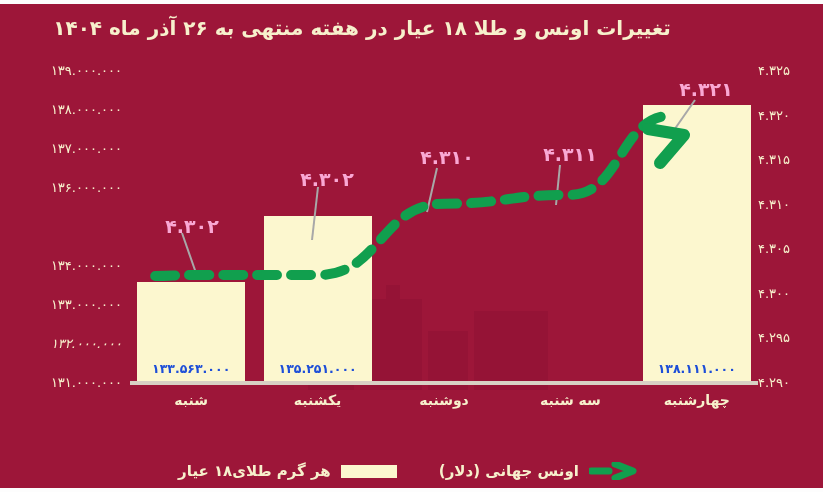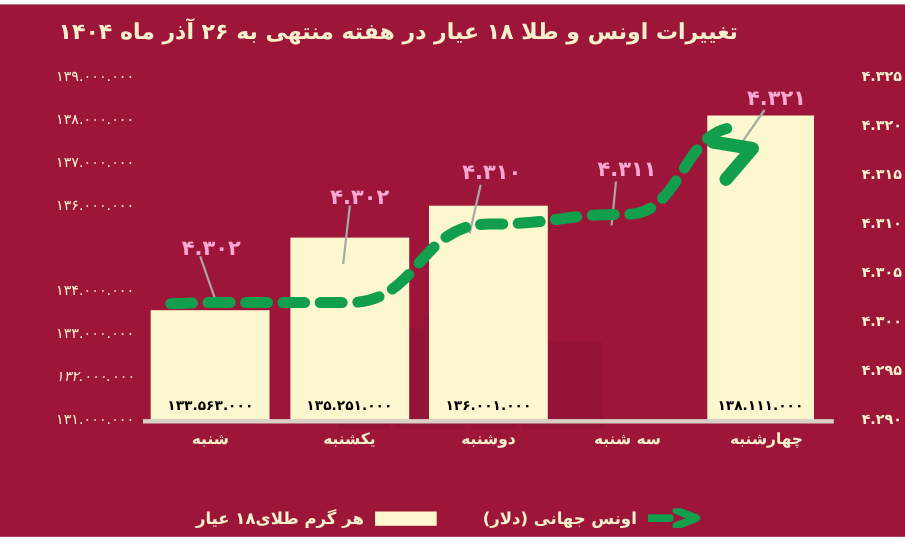--- a/index.html
+++ b/index.html
@@ -55,41 +55,41 @@
   }
   #axis-left{left:4px;}
   #axis-right{left:758px;width:62px;}
   .tick{
     position:absolute;
     width:100%;
     white-space:nowrap;
     transform:translateY(-50%);
   }
   #axis-left .tick{text-align:right;padding-left:0;}
-  #axis-right .tick{text-align:right;font-weight:bold;}
+  #axis-right .tick{text-align:left;}
 
   
   #baseline{
     position:absolute;
     left:130px;top:381px;
     width:628px;height:4px;
     background:#d8d0c4;
   }
 
   
   .bar{
     position:absolute;
     background:#fcf7cf;
     bottom:0;
   }
   .bar-value{
     position:absolute;
     bottom:6px;left:0;width:100%;
     text-align:center;
-    color:#000000;
+    color:#1d4ed8;
     font-size:12.5px;
     font-weight:bold;
     direction:ltr;
     white-space:nowrap;
   }
 
   
   .day-label{
     position:absolute;
     top:392px;
@@ -183,24 +183,21 @@
         <rect x="176" y="26" width="74" height="79"></rect>
         <rect x="88" y="0" width="14" height="16"></rect>
       </g>
     </svg>
   <div class="bar" style="left: 9.2px; width: 108px; top: 212.043px; height: 99.957px;">
         <div class="bar-value">۱۳۳.۵۶۳.۰۰۰</div>
       </div>
       <div class="bar" style="left: 135.6px; width: 108px; top: 146.211px; height: 165.789px;">
         <div class="bar-value">۱۳۵.۲۵۱.۰۰۰</div>
       </div>
-      <div class="bar" style="left: 262px; width: 108px; top: 116.961px; height: 195.039px;">
-        <div class="bar-value">۱۳۶.۰۰۱.۰۰۰</div>
-      </div>
-      <div class="bar" style="left: 514.8px; width: 97px; top: 34.671px; height: 277.329px;">
+      <div class="bar" style="left: 514.8px; width: 108px; top: 34.671px; height: 277.329px;">
         <div class="bar-value">۱۳۸.۱۱۱.۰۰۰</div>
       </div>
     </div>
 
   <div id="baseline"></div>
 
   <div id="day-labels">
       <div class="day-label" style="left: 191.2px;">شنبه</div>
       <div class="day-label" style="left: 317.6px;">یکشنبه</div>
       <div class="day-label" style="left: 444px;">دوشنبه</div>

